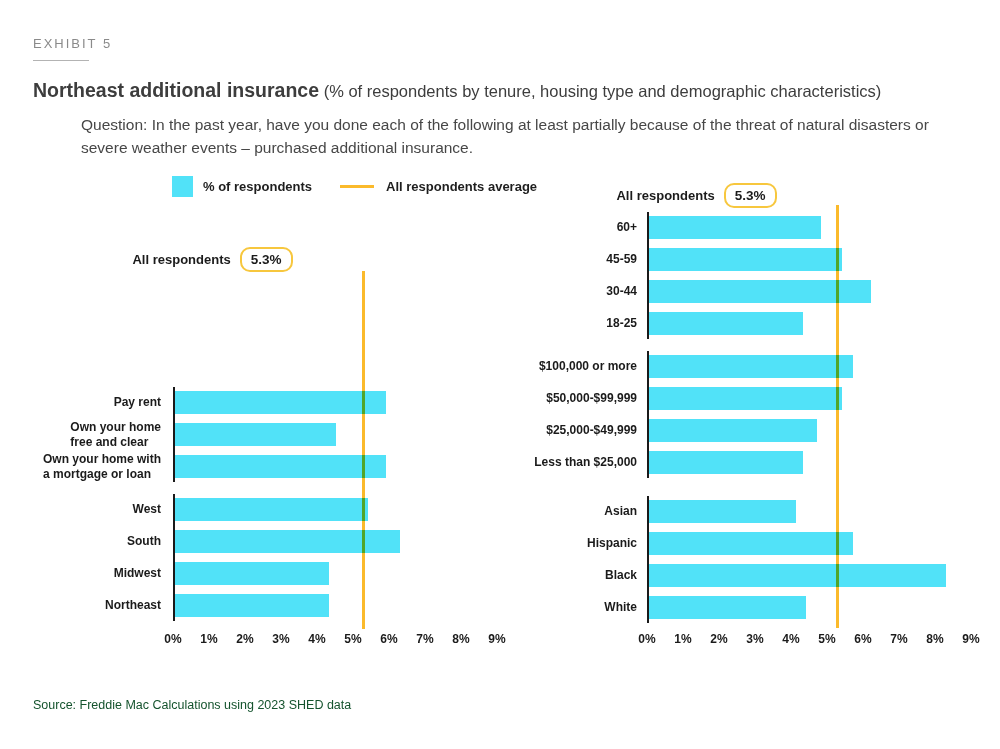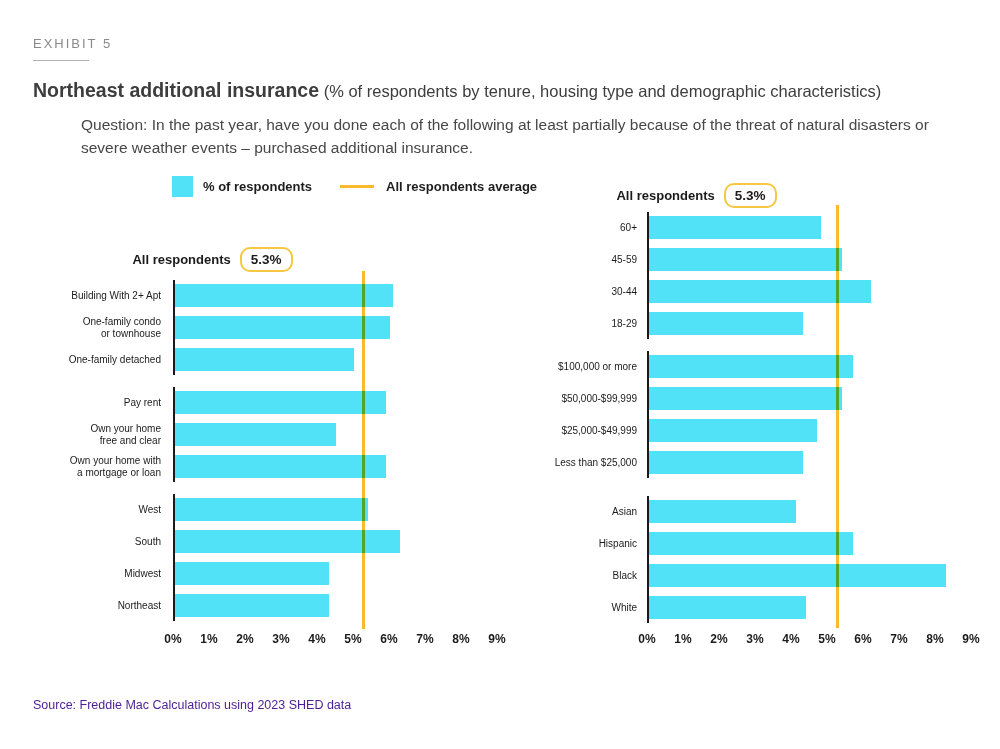--- a/index.html
+++ b/index.html
@@ -33,34 +33,34 @@
   .badge { background:#fff; border:2.5px solid var(--badge); border-radius:10px; padding:3px 9px; font-size:13.5px; font-weight:bold; }
 
   .plot { position:absolute; inset:0; }
   .group { position:absolute; left:0; display:flex; }
   .gcol { display:flex; flex-direction:column; gap:9px; padding:4px 0; }
   .labels { padding-right:12px; }
   #chart-left  .labels { width:140px; }
   #chart-right .labels { width:120px; padding-right:10px; }
   .bars { width:324px; border-left:2.5px solid #1a1a1a; }
   .label-row { height:23px; display:flex; align-items:center; justify-content:flex-end;
-               text-align:right; font-size:10px; font-weight:normal; line-height:1.18; white-space:pre; }
+               font-size:12px; font-weight:bold; line-height:1.18; white-space:pre; }
   .bar-row { height:23px; width:100%; }
   .bar { height:100%; background:var(--bar); }
 
   .avg-line { position:absolute; width:2.5px; background:var(--line); mix-blend-mode:multiply; z-index:4; }
   #chart-left  .avg-line { left:329px; top:25px; height:358px; }
   #chart-right .avg-line { left:309px; top:23px; height:423px; }
 
   .x-axis { position:absolute; display:flex; font-size:12px; font-weight:bold; }
   #chart-left  .x-axis { left:122px; top:386px; }
   #chart-right .x-axis { left:102px; top:450px; }
   .tick { width:36px; text-align:center; }
 
-  .source { position:absolute; left:33px; top:698px; font-size:12.5px; color:#4c1d95; }
+  .source { position:absolute; left:33px; top:698px; font-size:12.5px; color:#14532d; }
 </style>
 </head>
 <body style="--bar: #51E2F8; --line: #FBBA2B; --badge: #F7C73E;">
 
 <div class="header">
   <div class="exhibit">EXHIBIT 5</div>
   <div class="exhibit-rule"></div>
   <h1 class="title-line"><span>Northeast additional insurance</span><span class="title-sub"> (% of respondents by tenure, housing type and demographic characteristics)</span></h1>
   <p class="question">Question: In the past year, have you done each of the following at least partially because of the threat of natural disasters or severe weather events – purchased additional insurance.</p>
 </div>
@@ -71,39 +71,20 @@
   <span class="legend-line"></span>
   <span class="legend-line-label">All respondents average</span>
 </div>
 
 <div class="chart" id="chart-left">
   <div class="annotation">
     <span class="ann-label">All respondents</span>
     <span class="badge">5.3%</span>
   </div>
   <div class="plot">
-      <div class="group" style="top: 34px;">
-        <div class="gcol labels">
-          <div class="label-row">Building With 2+ Apt</div>
-          <div class="label-row">One-family condo
-or townhouse</div>
-          <div class="label-row">One-family detached</div>
-        </div>
-        <div class="gcol bars">
-          <div class="bar-row">
-            <div class="bar" style="width: 67.7778%;"></div>
-          </div>
-          <div class="bar-row">
-            <div class="bar" style="width: 66.6667%;"></div>
-          </div>
-          <div class="bar-row">
-            <div class="bar" style="width: 55.5556%;"></div>
-          </div>
-        </div>
-      </div>
       <div class="group" style="top: 248px;">
         <div class="gcol labels">
           <div class="label-row">West</div>
           <div class="label-row">South</div>
           <div class="label-row">Midwest</div>
           <div class="label-row">Northeast</div>
         </div>
         <div class="gcol bars">
           <div class="bar-row">
             <div class="bar" style="width: 60%;"></div>
@@ -159,21 +140,21 @@
   <div class="annotation">
     <span class="ann-label">All respondents</span>
     <span class="badge">5.3%</span>
   </div>
   <div class="plot">
       <div class="group" style="top: 30px;">
         <div class="gcol labels">
           <div class="label-row">60+</div>
           <div class="label-row">45-59</div>
           <div class="label-row">30-44</div>
-          <div class="label-row">18-29</div>
+          <div class="label-row">18-25</div>
         </div>
         <div class="gcol bars">
           <div class="bar-row">
             <div class="bar" style="width: 53.3333%;"></div>
           </div>
           <div class="bar-row">
             <div class="bar" style="width: 60%;"></div>
           </div>
           <div class="bar-row">
             <div class="bar" style="width: 68.8889%;"></div>

